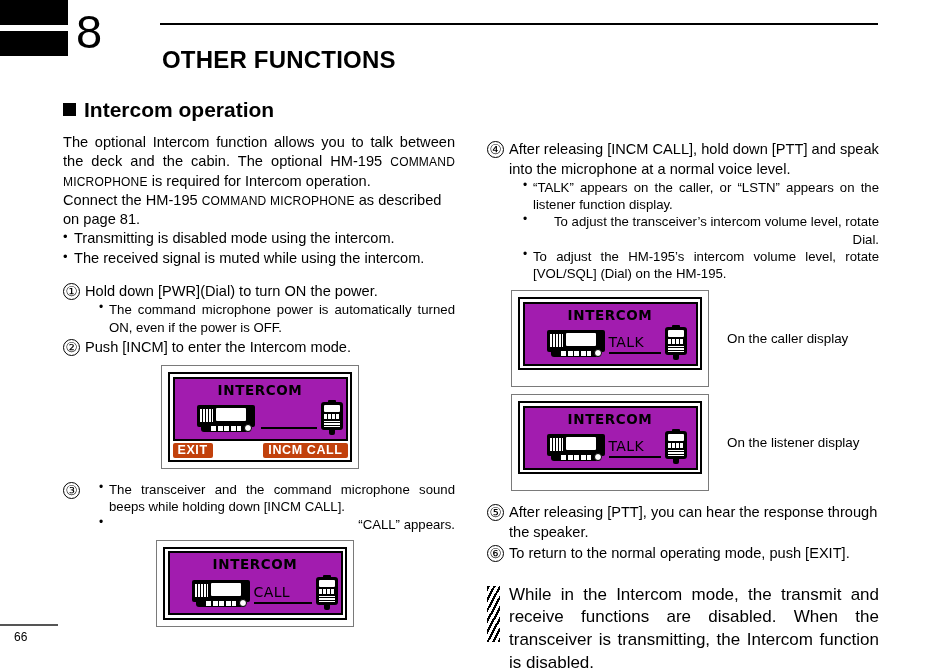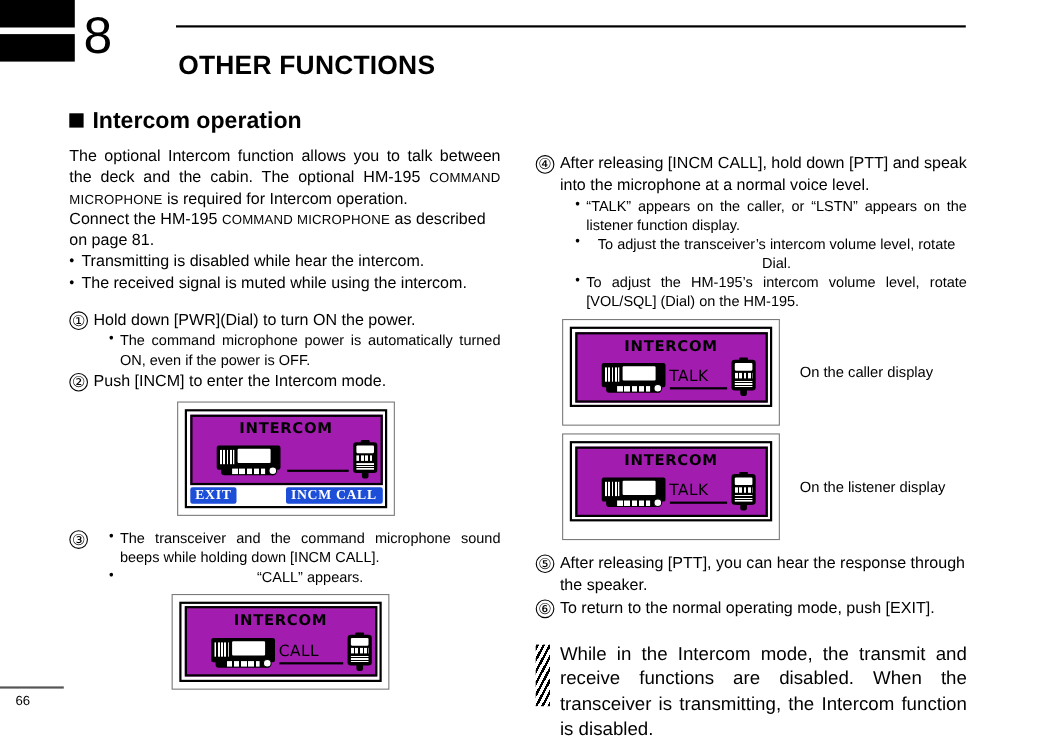--- a/index.html
+++ b/index.html
@@ -138,21 +138,21 @@
     padding: 0 0 0 14px;
     font-size: 13.2px;
     line-height: 1.3;
   }
   .substeps > li {
     position: relative;
     padding-left: 10px;
     text-align: justify;
     text-justify: inter-word;
   }
-  .substeps > li.nojust { text-align: center; }
+  .substeps > li.nojust { text-align: right; }
   .substeps > li::before {
     content: "\2022";
     position: absolute;
     left: 0; top: -1px;
     font-size: 12px;
   }
 
   
   .lcd-outer {
     border: 1px solid #7a7a7a;
@@ -312,23 +312,23 @@
 
   
   .lcd-softkeys {
     position: relative;
     height: 15px;
     margin-top: 2px;
     display: flex;
     align-items: center;
   }
   .softkey {
-    background: #1d4ed8;
+    background: #c2410c;
     color: #fff;
-    font-family: Liberation Serif, serif;
+    font-family: Liberation Sans, sans-serif;
     font-size: 12.5px;
     font-weight: bold;
     letter-spacing: 0.6px;
     padding: 0px 5px 1px 5px;
     border-radius: 2px;
     line-height: 14px;
   }
   .softkey.left  { position: absolute; left: 0; }
   .softkey.right { position: absolute; right: 0; }
 
@@ -384,21 +384,21 @@
   <div class="section-heading">
     <span class="sq"></span>
     <span>Intercom operation</span>
   </div>
 
   <p class="body"><span>The optional Intercom function allows you to talk between the deck and the cabin. The optional HM-195 </span><span class="smallcaps">COMMAND MICROPHONE</span><span> is required for Intercom operation.</span></p>
 
   <p class="body nojust"><span>Connect the HM-195 </span><span class="smallcaps">COMMAND MICROPHONE</span><span> as described on page 81.</span></p>
 
   <ul class="bullets">
-    <li>Transmitting is disabled while hear the intercom.</li>
+    <li>Transmitting is disabled mode using the intercom.</li>
     <li>The received signal is muted while using the intercom.</li>
   </ul>
 
   <div style="height:12px"></div>
 
   <div class="step">
     <span class="num">①</span>
     <span>Hold down [PWR](Dial) to turn ON the power.</span>
     <ul class="substeps">
       <li>The command microphone power is automatically turned ON, even if the power is OFF.</li>

